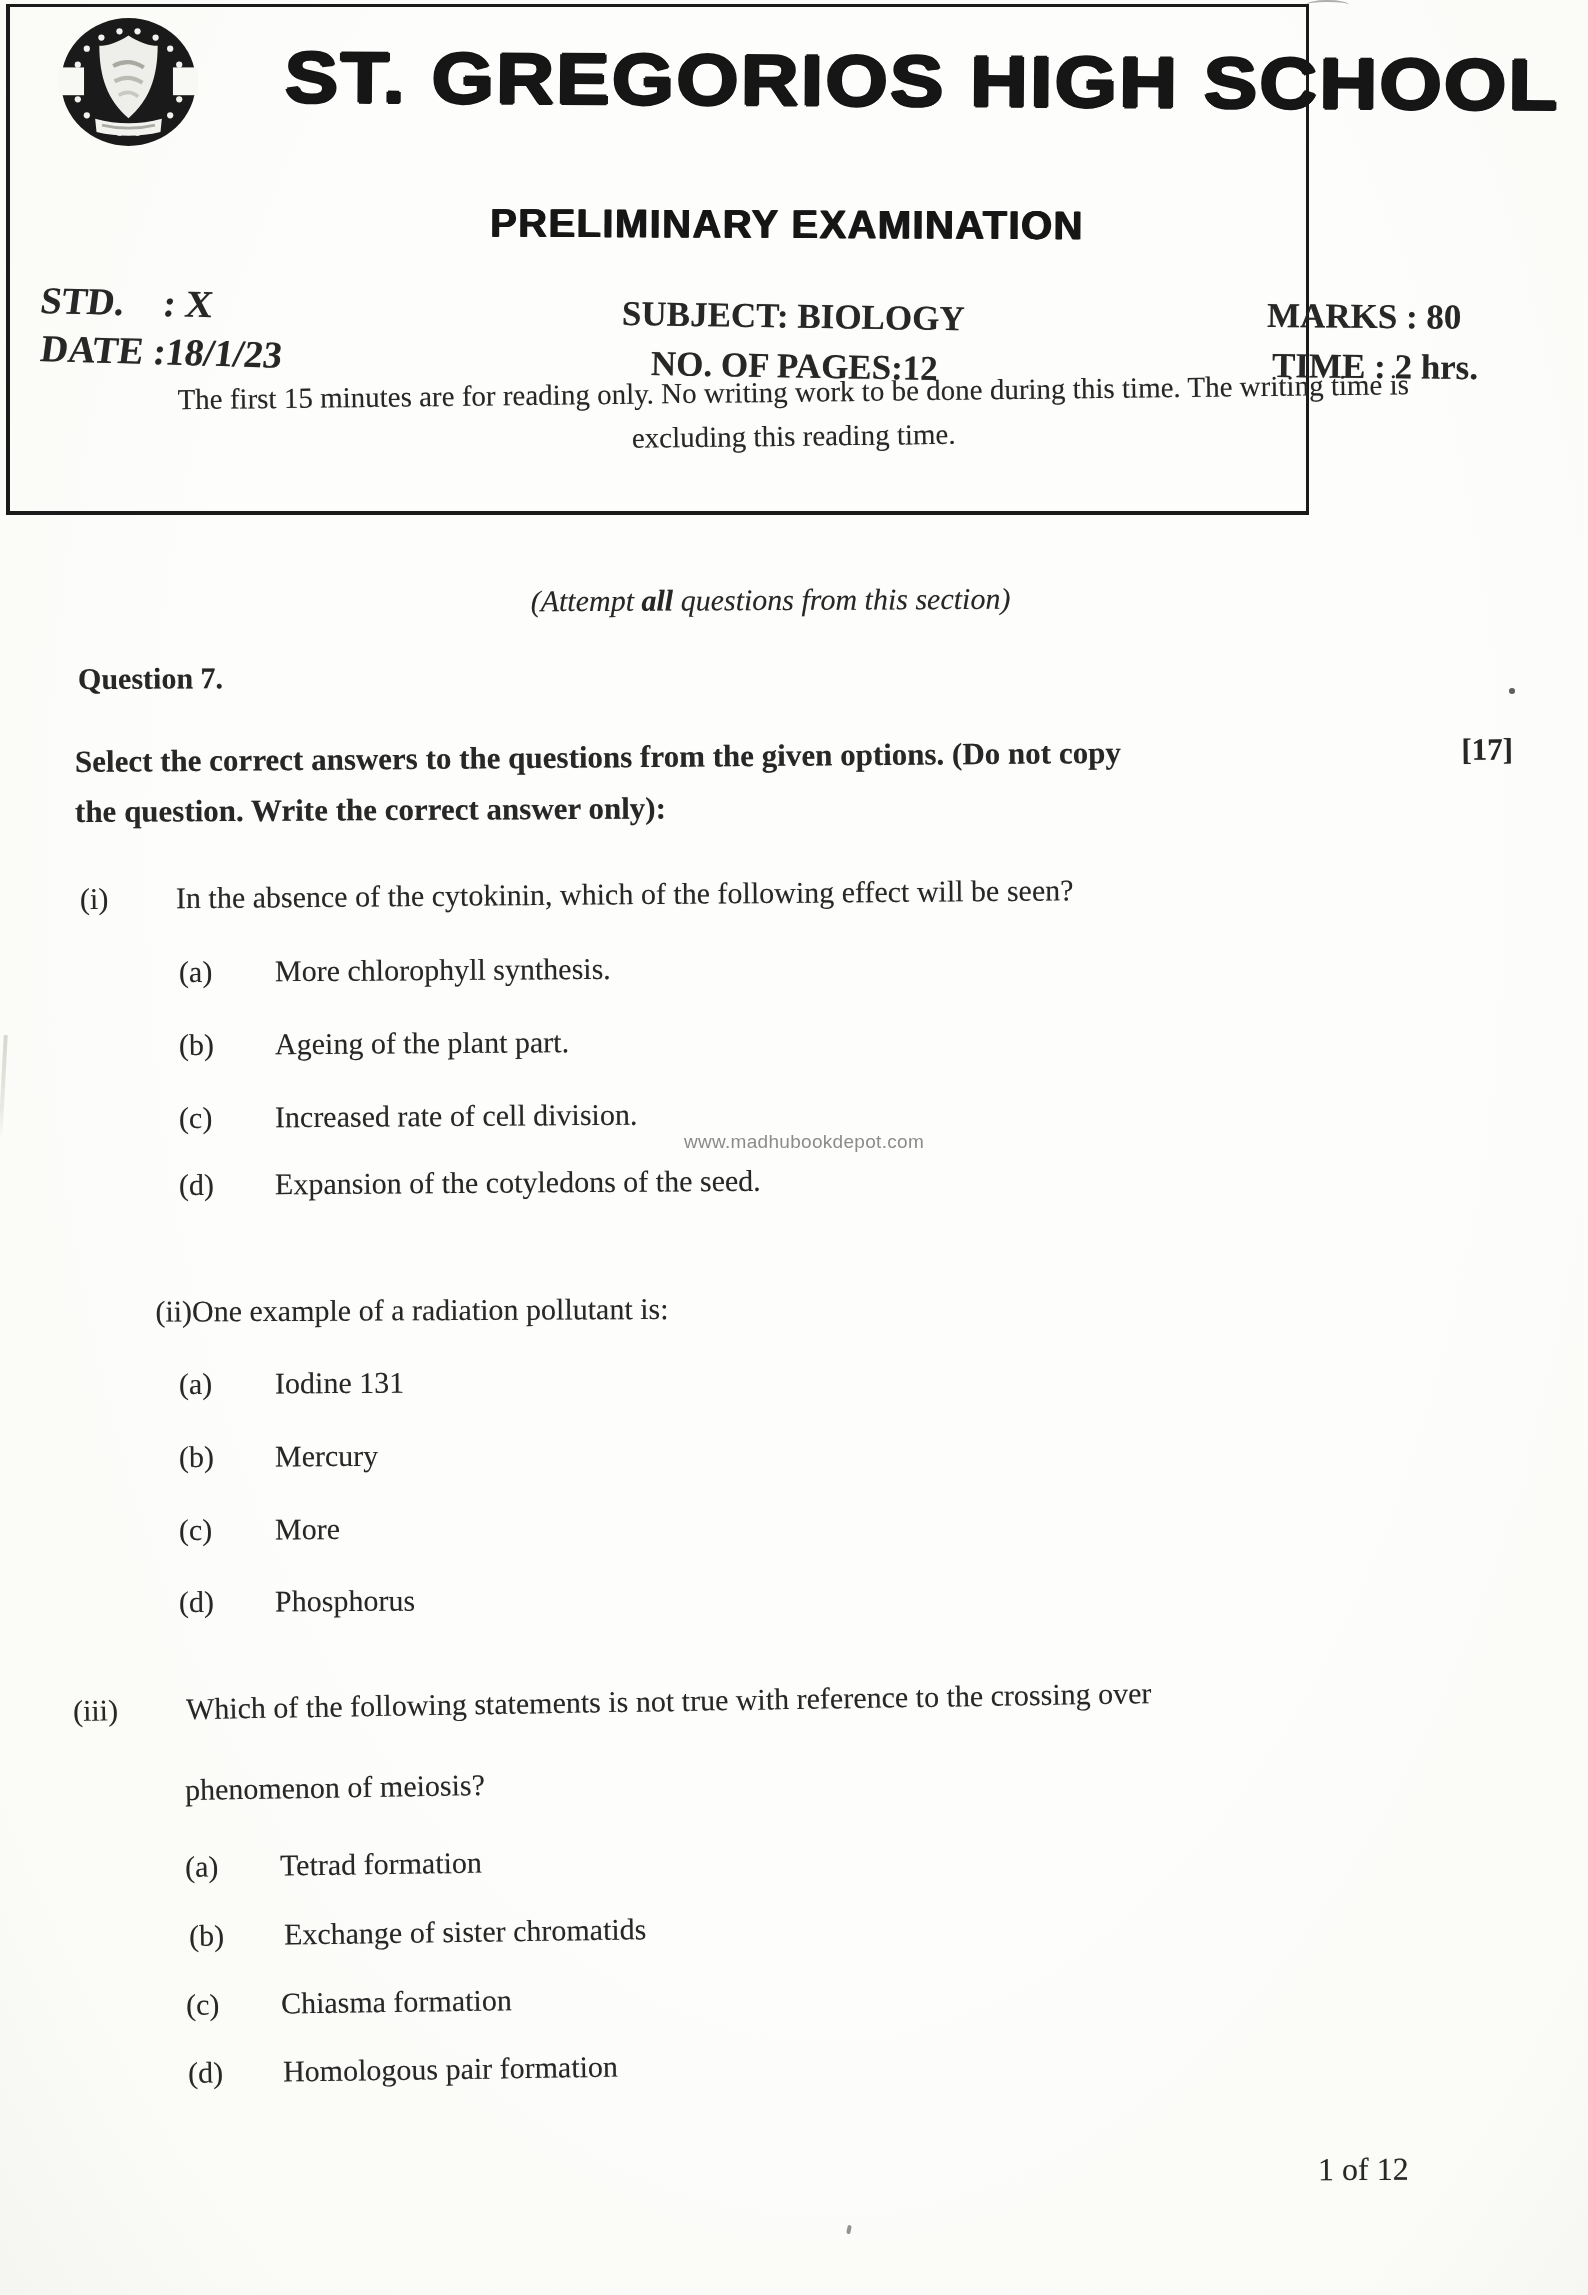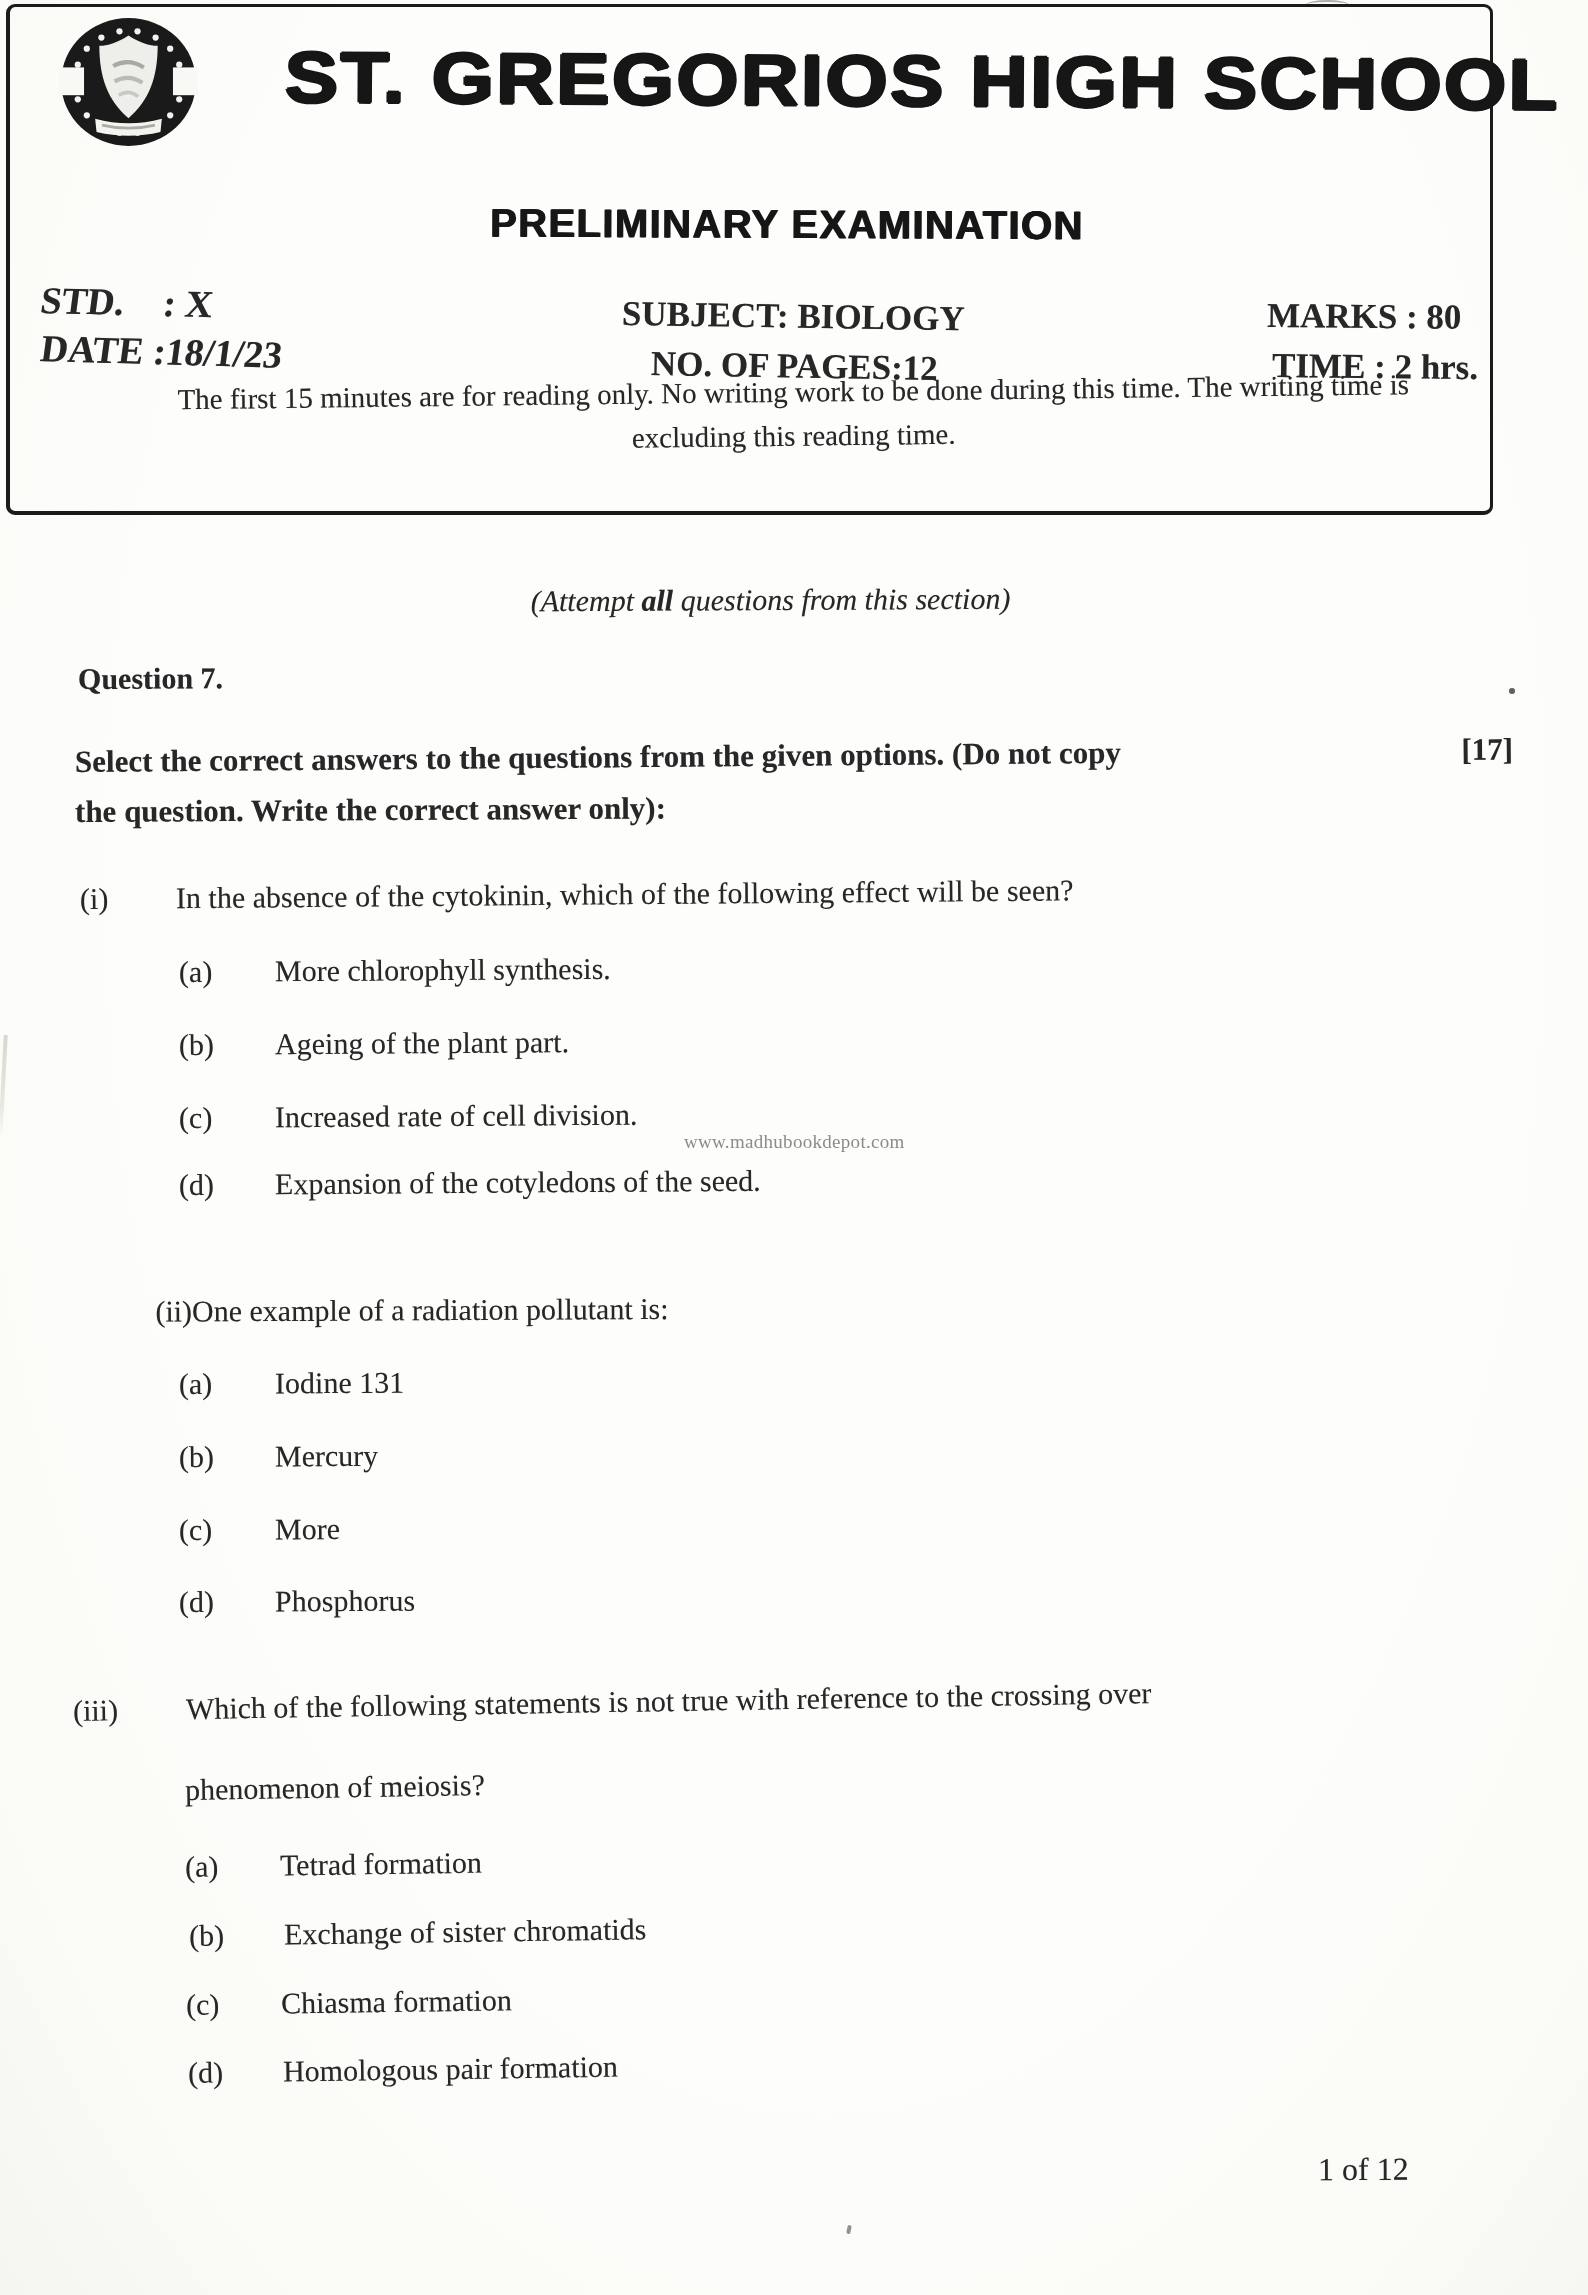--- a/index.html
+++ b/index.html
@@ -11,23 +11,23 @@
   }
   .abs{position:absolute;}
   .ser{font-family:"Liberation Serif",serif;color:#272727;text-shadow:0 0 0.7px rgba(30,30,30,.35);}
   .sans{font-family:"Liberation Sans",sans-serif;color:#161616;}
   .nowrap{white-space:nowrap;}
   .inb{display:inline-block;}
   .pre{white-space:pre-wrap;}
 
   
   .header-box{
-    left:5.6px;top:3.5px;width:1487px;height:511px;
+    left:5.6px;top:3.5px;width:1303px;height:511px;
     border:3.5px solid #1b1b1b;border-left-width:4.9px;border-bottom-width:4.2px;
-    border-radius:9px;box-sizing:border-box;background:transparent;
+    border-radius:0;box-sizing:border-box;background:transparent;
   }
   .logo{left:49px;top:9px;width:139px;height:132px;}
   .school-name{
     left:275px;top:29px;font-size:72px;font-weight:bold;letter-spacing:2.1px;
     text-shadow:1.4px 0 0 #161616,-1.4px 0 0 #161616,0 1.4px 0 #161616,0 -1.4px 0 #161616,0.7px 0.7px 0 #161616;
     transform:rotate(.35deg) scaleX(1.11);transform-origin:left top;white-space:nowrap;
   }
   .exam-title{
     left:0;top:195px;width:1554px;text-align:center;font-size:40px;font-weight:bold;letter-spacing:1.4px;
     text-shadow:0.7px 0 0 #1d1d1d,-0.7px 0 0 #1d1d1d;transform:rotate(.25deg);white-space:nowrap;
@@ -63,21 +63,21 @@
   .tilt-iii{transform:rotate(-.95deg);transform-origin:left center;}
   .tilt-iiio{transform:rotate(-.85deg);transform-origin:left center;}
 
   .num-i{width:96px;}
   .num-ii{width:114px;text-align:right;}
   .num-iii{width:113px;}
   .lab{width:96px;}
   .lab3{width:95px;}
 
   .watermark{left:684px;top:1131px;font-size:19px;letter-spacing:0.3px;color:#8b8b8b;
-    font-family:Liberation Serif, serif;text-shadow:none;white-space:nowrap;}
+    font-family:Liberation Sans, sans-serif;text-shadow:none;white-space:nowrap;}
 
   .footer-page{left:1318px;top:2151px;font-size:32px;transform:rotate(-.3deg);white-space:nowrap;}
 
   
   .artifact-edge-mid{left:0.7px;top:1035px;width:4.2px;height:104px;
     background:linear-gradient(180deg,#cfd2c8,#e4e6de 70%,transparent);transform:rotate(3deg);opacity:.85;}
   .artifact-topcurve{left:1306px;top:0;width:43px;height:7.7px;border-top:2.8px solid #6f6f6f;
     border-radius:50%;opacity:.55;}
   .speck-1{left:1509px;top:688px;width:5.6px;height:5.6px;background:#3a3a3a;border-radius:50%;opacity:.8;}
   .speck-2{left:847px;top:2225px;width:3.5px;height:9px;background:#4c4c4c;border-radius:2.1px;

